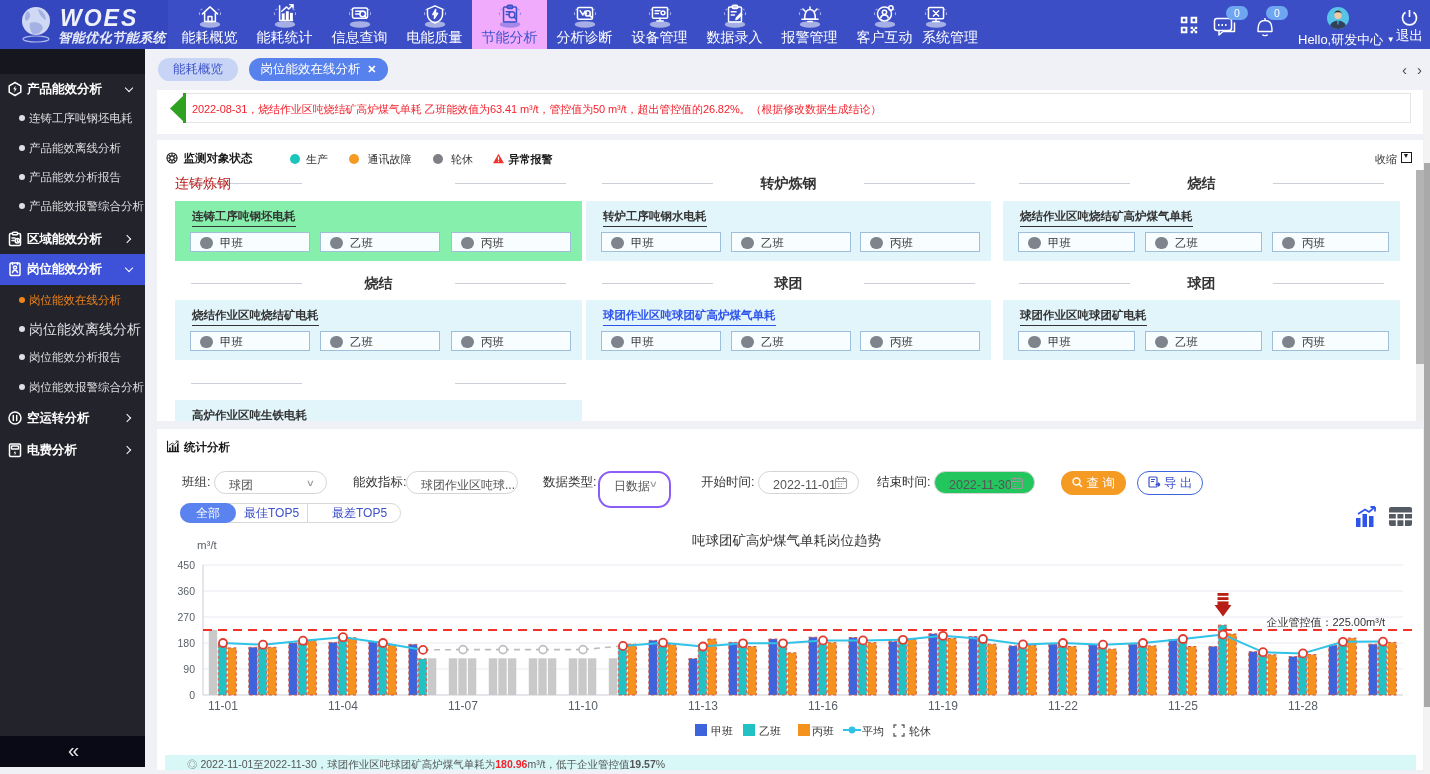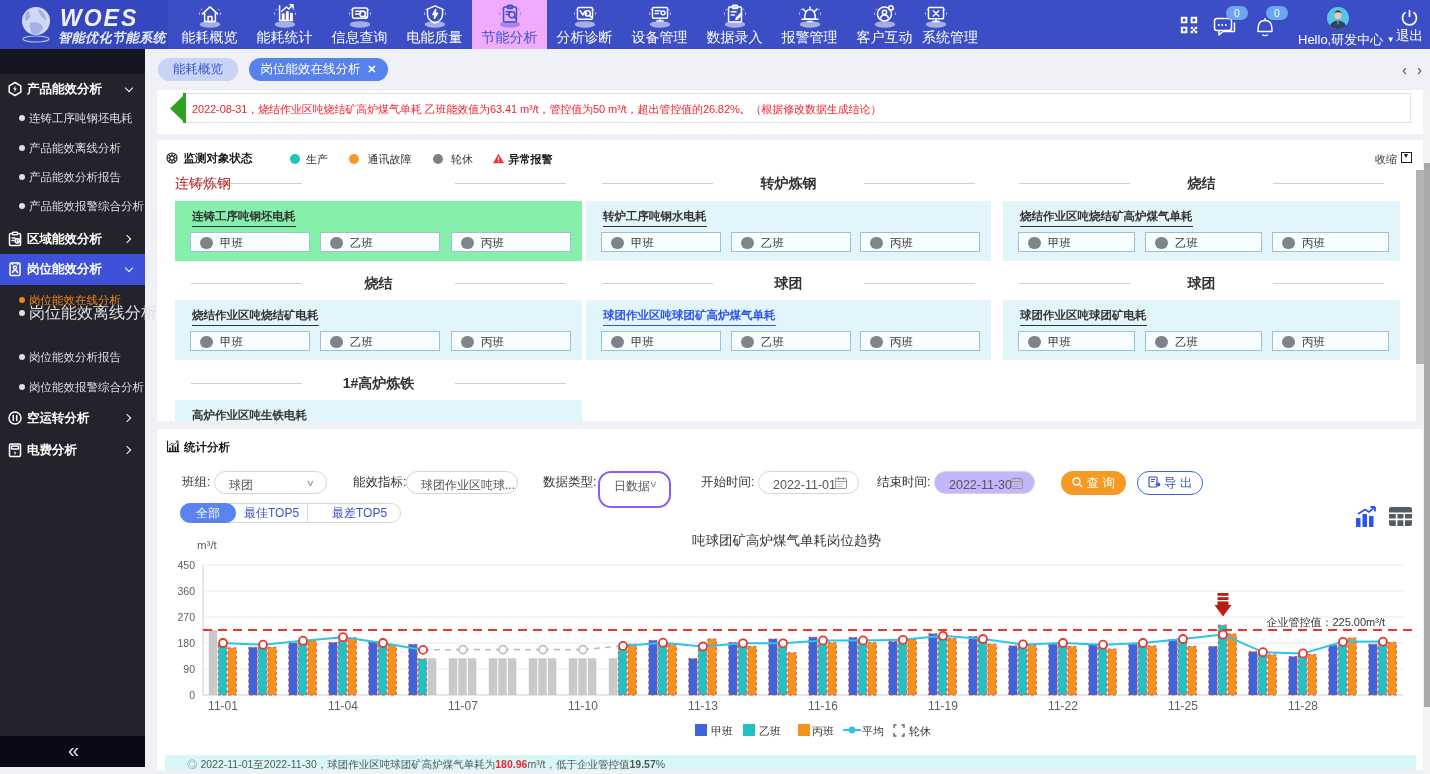--- a/index.html
+++ b/index.html
@@ -217,21 +217,21 @@
           <rect x="2.5" y="2.5" width="11" height="12" rx="1.2" fill="none"></rect>
           <rect x="5.5" y="1.2" width="5" height="2.6" rx="0.8" fill="#23232B" stroke="#fff"></rect>
           <path d="M5 7 H8 M5 9.5 H7"></path>
           <circle cx="10.3" cy="9.8" r="2.2" fill="none"></circle>
           <path d="M10.3 8.8 V10 L11.2 10.6"></path>
         </svg></span>
       <span style="position:absolute;left:27px;top:0;line-height:31px;font-size:12.5px;font-weight:bold;color:#fff;white-space:nowrap">区域能效分析</span>
       <span style="position:absolute;right:15px;top:12px;width:6px;height:6px;border:solid #fff;border-width:0 1.5px 1.5px 0;transform:rotate(-45deg)"></span>
     </div>
     <div style="position:absolute;left:0;top:237px;width:145px;height:28px;line-height:28px;font-size:11.5px;color:#F08519;white-space:nowrap"><span style="position:absolute;left:19px;top:50%;width:6px;height:6px;margin-top:-3px;border-radius:50%;background:#F08519"></span><span style="margin-left:29px">岗位能效在线分析</span></div>
-    <div style="position:absolute;left:0;top:250px;width:151px;height:28px;line-height:28px;font-size:16px;color:#DFDFE2;white-space:nowrap"><span style="position:absolute;left:19px;top:50%;width:6px;height:6px;margin-top:-3px;border-radius:50%;background:#DFDFE2"></span><span style="margin-left:29px">岗位能效离线分析</span></div>
+    <div style="position:absolute;left:0;top:266px;width:151px;height:28px;line-height:28px;font-size:14px;color:#DFDFE2;white-space:nowrap"><span style="position:absolute;left:19px;top:50%;width:6px;height:6px;margin-top:-3px;border-radius:50%;background:#DFDFE2"></span><span style="margin-left:29px">岗位能效离线分析</span></div>
     <div style="position:absolute;left:0;top:294px;width:145px;height:28px;line-height:28px;font-size:11.5px;color:#DFDFE2;white-space:nowrap"><span style="position:absolute;left:19px;top:50%;width:6px;height:6px;margin-top:-3px;border-radius:50%;background:#DFDFE2"></span><span style="margin-left:29px">岗位能效分析报告</span></div>
     <div style="position:absolute;left:0;top:324px;width:145px;height:28px;line-height:28px;font-size:11.5px;color:#DFDFE2;white-space:nowrap"><span style="position:absolute;left:19px;top:50%;width:6px;height:6px;margin-top:-3px;border-radius:50%;background:#DFDFE2"></span><span style="margin-left:29px">岗位能效报警综合分析</span></div>
     <div style="position:absolute;left:0;top:386px;width:145px;height:31px;">
       <span style="position:absolute;left:7px;top:7px"><svg width="16" height="16" viewBox="0 0 16 16" fill="none" stroke="#fff" stroke-width="1.5" stroke-linecap="round" stroke-linejoin="round">
           <rect x="2.5" y="2" width="11" height="12.5" rx="1.2" fill="none"></rect>
           <rect x="4.5" y="4" width="7" height="3" rx="0.6" fill="none"></rect>
           <path d="M8.4 8.5 L6.6 11.3 H8 L7.5 13.5 L9.4 10.6 H8 Z" fill="#fff" stroke="none"></path>
         </svg></span>
       <span style="position:absolute;left:27px;top:0;line-height:31px;font-size:12.5px;font-weight:bold;color:#fff;white-space:nowrap">电费分析</span>
       <span style="position:absolute;right:15px;top:12px;width:6px;height:6px;border:solid #fff;border-width:0 1.5px 1.5px 0;transform:rotate(-45deg)"></span>
@@ -392,21 +392,20 @@
         <span style="position:absolute;left:142px;top:31px;width:117px;height:20px;background:#F8FDFF;border:1px solid #9FBEDA;display:inline-block">
           <span style="position:absolute;left:9px;top:3.5px;width:12.5px;height:12.5px;border-radius:50%;background:#7E848C"></span>
           <span style="position:absolute;left:29px;top:0;line-height:20px;font-size:11.5px;color:#333">乙班</span>
         </span>
         <span style="position:absolute;left:269px;top:31px;width:117px;height:20px;background:#F8FDFF;border:1px solid #9FBEDA;display:inline-block">
           <span style="position:absolute;left:9px;top:3.5px;width:12.5px;height:12.5px;border-radius:50%;background:#7E848C"></span>
           <span style="position:absolute;left:29px;top:0;line-height:20px;font-size:11.5px;color:#333">丙班</span>
         </span>
       </div>
       <div style="position:absolute;left:191px;top:383px;width:111px;border-top:1px solid #CBD0D8"></div>
-      <div style="position:absolute;left:175px;top:375px;width:407px;text-align:center;font-size:14px;font-weight:bold;color:#333">1#高炉炼铁</div>
       <div style="position:absolute;left:455px;top:383px;width:111px;border-top:1px solid #CBD0D8"></div>
       <div style="position:absolute;left:175px;top:400px;width:407px;height:60px;background:#E2F5FB">
         <div style="position:absolute;left:17px;top:8px;font-size:11.5px;font-weight:bold;color:#333;border-bottom:1.5px solid #333;padding-bottom:2px">高炉作业区吨生铁电耗</div>
       </div>
   </div>
 </div>
 
 <div class="abs" style="left:1416px;top:170px;width:8px;height:251px;background:#F0F0F0"></div>
 <div class="abs" style="left:1416px;top:170px;width:8px;height:194px;background:#B3B3B3"></div>
 
@@ -423,21 +422,21 @@
 <div style="position:absolute;left:406px;top:471px;width:112px;height:23px;border:1px solid #D5D5D5;border-radius:13px;background:#fff;line-height:23px;white-space:nowrap;overflow:hidden"><span style="margin-left:14px;font-size:12px;color:#555">球团作业区吨球...</span><span style="position:absolute;right:12px;top:0;color:#999;font-size:9px;transform:scaleX(1.4)">∨</span></div>
 <div style="position:absolute;left:543px;top:471px;height:23px;line-height:23px;font-size:12.5px;color:#333;white-space:nowrap">数据类型:</div>
 <div style="position:absolute;left:598px;top:471px;width:73px;height:37px;border:2px solid #8b5cf6;border-radius:13px;background:#fff;line-height:23px;white-space:nowrap;overflow:hidden"><span style="margin-left:14px;font-size:12px;color:#555">日数据</span><span style="position:absolute;right:12px;top:0;color:#999;font-size:9px;transform:scaleX(1.4)">∨</span></div>
 <div style="position:absolute;left:701px;top:471px;height:23px;line-height:23px;font-size:12.5px;color:#333;white-space:nowrap">开始时间:</div>
 <div style="position:absolute;left:758px;top:471px;width:101px;height:23px;border:1px solid #D5D5D5;border-radius:13px;background:#fff;line-height:23px"><span style="margin-left:14px;font-size:12.5px;color:#555">2022-11-01</span><svg width="14" height="14" viewBox="0 0 14 14" style="position:absolute;right:10px;top:4px" fill="none" stroke="#999" stroke-width="1.1">
       <rect x="1.5" y="2.5" width="11" height="10" rx="1.5"></rect>
       <path d="M1.5 5.5 H12.5 M4.5 1 V4 M9.5 1 V4"></path>
       <path d="M4 8 H10 M4 10.5 H8" stroke-dasharray="1.5 1.2"></path>
     </svg></div>
 <div style="position:absolute;left:877px;top:471px;height:23px;line-height:23px;font-size:12.5px;color:#333;white-space:nowrap">结束时间:</div>
-<div style="position:absolute;left:934px;top:471px;width:101px;height:23px;border:1px solid #D5D5D5;border-radius:13px;background:#c4b5fd;line-height:23px"><span style="margin-left:14px;font-size:12.5px;color:#555">2022-11-30</span><svg width="14" height="14" viewBox="0 0 14 14" style="position:absolute;right:10px;top:4px" fill="none" stroke="#999" stroke-width="1.1">
+<div style="position:absolute;left:934px;top:471px;width:101px;height:23px;border:1px solid #D5D5D5;border-radius:13px;background:#22c55e;line-height:23px"><span style="margin-left:14px;font-size:12.5px;color:#555">2022-11-30</span><svg width="14" height="14" viewBox="0 0 14 14" style="position:absolute;right:10px;top:4px" fill="none" stroke="#999" stroke-width="1.1">
       <rect x="1.5" y="2.5" width="11" height="10" rx="1.5"></rect>
       <path d="M1.5 5.5 H12.5 M4.5 1 V4 M9.5 1 V4"></path>
       <path d="M4 8 H10 M4 10.5 H8" stroke-dasharray="1.5 1.2"></path>
     </svg></div>
 
 <div class="abs" style="left:1061px;top:471px;width:65px;height:24px;background:#F59A23;border-radius:13px;color:#fff;text-align:center;line-height:24px;font-size:12.5px"><svg width="11" height="11" viewBox="0 0 11 11" style="vertical-align:-1px" fill="none" stroke="#fff" stroke-width="1.4">
       <circle cx="4.5" cy="4.5" r="3.5"></circle>
       <path d="M7.2 7.2 L10 10"></path>
     </svg> 查 询</div>
 <div class="abs" style="left:1137px;top:471px;width:66px;height:24px;background:#fff;border:1px solid #3D63DD;border-radius:13px;color:#3D52C9;text-align:center;line-height:22px;font-size:12.5px"><svg width="13" height="12" viewBox="0 0 13 12" style="vertical-align:-1px" fill="none" stroke="#3D52C9" stroke-width="1.2">

